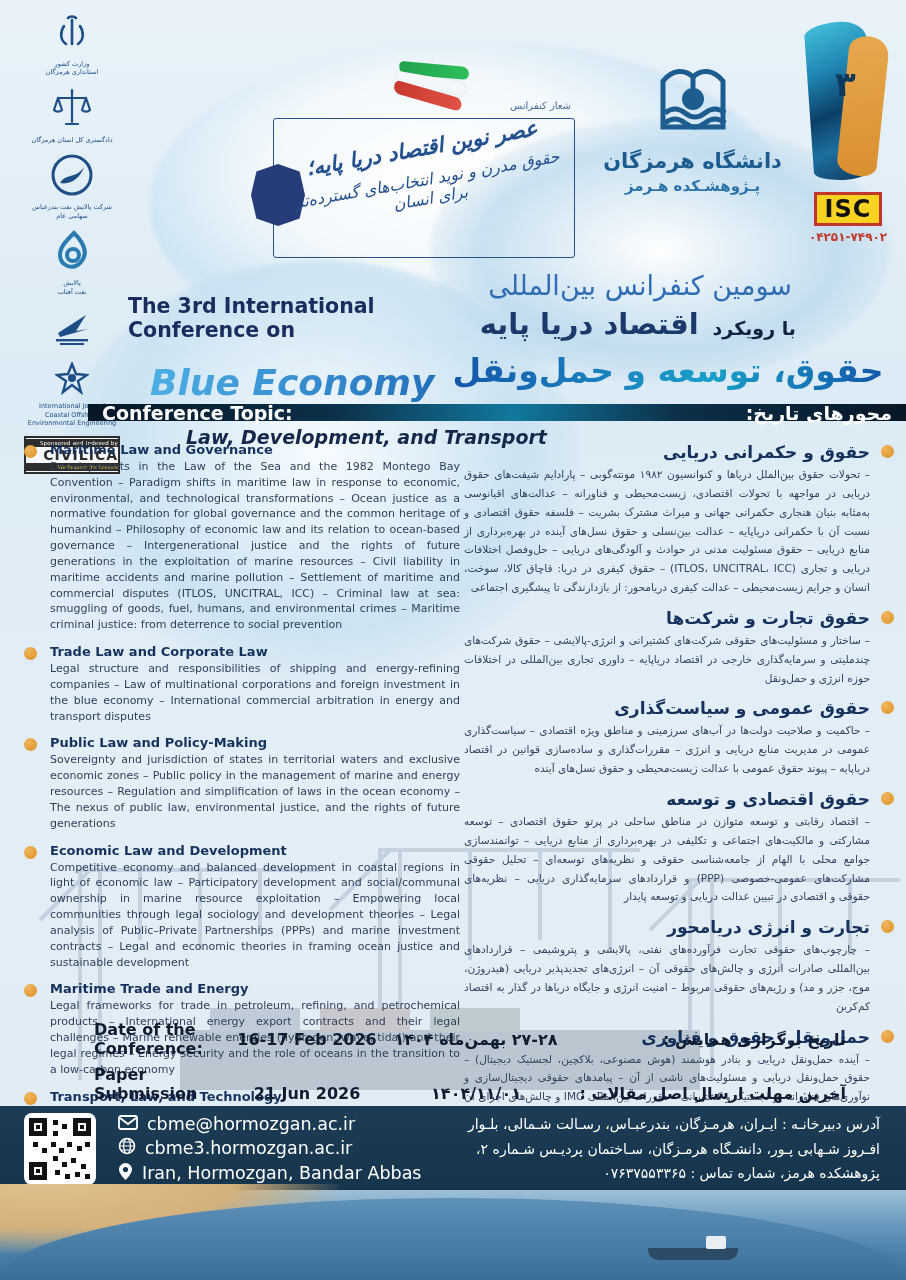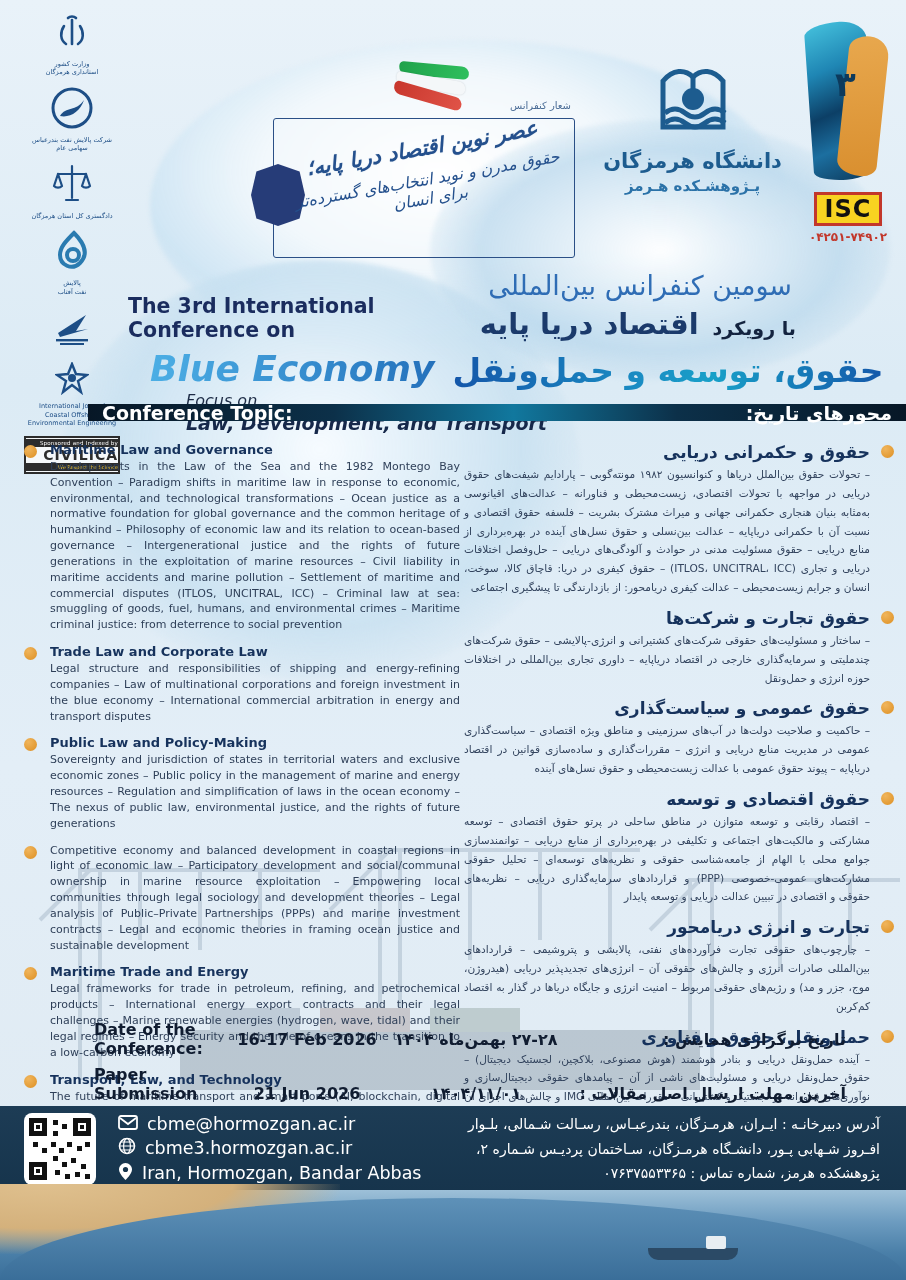--- a/index.html
+++ b/index.html
@@ -54,21 +54,21 @@
   .badge3-orange{position:absolute;left:38px;top:14px;width:40px;height:140px;border-radius:50% 50% 40% 60%/10% 14% 8% 10%;
     background:linear-gradient(170deg,#e8a84e,#d98f2f);transform:rotate(6deg);}
   .badge3-num{position:absolute;left:30px;top:42px;font-size:34px;font-weight:bold;color:#0d3a5c;}
   .isc-box{display:inline-block;margin-top:10px;background:#f8d321;border:3px solid #c2372b;padding:0 8px;}
   .isc-label{font-size:24px;font-weight:bold;color:#111;letter-spacing:1px;}
   .isc-code{margin-top:4px;font-size:12px;font-weight:bold;color:#c2372b;direction:rtl;}
 
   
   .title-en{position:absolute;left:128px;top:294px;width:360px;}
   .ten1{font-size:20.5px;font-weight:bold;color:#1a2c5e;}
-  .ten2{font-size:36px;font-weight:bold;font-style:italic;padding-left:22px;margin-top:6px;
+  .ten2{font-size:36px;font-weight:bold;font-style:italic;padding-left:22px;margin-top:20px;
     background:linear-gradient(90deg,#4fb3e8,#1d66b4);-webkit-background-clip:text;background-clip:text;color:transparent;}
   .ten3{font-size:16px;font-style:italic;color:#1d2b45;padding-left:58px;margin-top:2px;}
   .ten4{font-size:19px;font-weight:bold;font-style:italic;color:#16284a;padding-left:58px;margin-top:2px;white-space:nowrap;}
   .title-fa{position:absolute;right:14px;top:270px;width:448px;direction:rtl;}
   .tfa1{font-size:27px;color:#2f6db5;padding-left:100px;text-align:left;direction:rtl;text-align:right;padding-right:100px;padding-left:0;}
   .tfa-row{display:flex;direction:rtl;align-items:flex-end;gap:14px;padding-right:96px;margin-top:6px;}
   .tfa3{font-size:19px;font-weight:bold;color:#13233f;padding-bottom:2px;}
   .tfa2{font-size:29px;font-weight:bold;color:#1b3a6b;}
   .tfa4{font-size:33px;font-weight:bold;margin-top:10px;text-align:center;
     background:linear-gradient(90deg,#1454a8,#1a8ec4 45%,#18a0c8 60%,#1454a8);-webkit-background-clip:text;background-clip:text;color:transparent;}
@@ -157,41 +157,41 @@
               <path d="M26 12 C30 18 30 26 24 30"></path>
               <path d="M14 4 C16 2 20 2 22 4"></path>
             </g>
           </svg>
       </span>
       <span class="cap">وزارت کشور
 استانداری هرمزگان</span>
     </div>
     <div class="sponsor">
       <span class="glyph">
-        <svg width="44" height="44" viewBox="0 0 44 44">
-            <circle cx="22" cy="22" r="19" fill="none" stroke="#1d4e86" stroke-width="3"></circle>
-            <path d="M10 30 C16 20 26 26 34 14 C30 26 20 32 10 30 Z" fill="#1d4e86"></path>
-          </svg>
-      </span>
-      <span class="cap">شرکت پالایش نفت بندرعباس
-سهامی عام</span>
-    </div>
-    <div class="sponsor">
-      <span class="glyph">
         <svg width="40" height="44" viewBox="0 0 40 44">
             <g fill="none" stroke="#1d4e86" stroke-width="2.2" stroke-linecap="round">
               <path d="M20 4 V36"></path>
               <path d="M6 12 H34"></path>
               <path d="M6 12 L2 24 M6 12 L10 24 M2 24 A5 4 0 0 0 10 24"></path>
               <path d="M34 12 L30 24 M34 12 L38 24 M30 24 A5 4 0 0 0 38 24"></path>
               <path d="M14 38 H26"></path>
             </g>
           </svg>
       </span>
       <span class="cap">دادگستری کل استان هرمزگان</span>
+    </div>
+    <div class="sponsor">
+      <span class="glyph">
+        <svg width="44" height="44" viewBox="0 0 44 44">
+            <circle cx="22" cy="22" r="19" fill="none" stroke="#1d4e86" stroke-width="3"></circle>
+            <path d="M10 30 C16 20 26 26 34 14 C30 26 20 32 10 30 Z" fill="#1d4e86"></path>
+          </svg>
+      </span>
+      <span class="cap">شرکت پالایش نفت بندرعباس
+سهامی عام</span>
     </div>
     <div class="sponsor">
       <span class="glyph">
         <svg width="40" height="44" viewBox="0 0 40 44">
             <path d="M22 4 C34 16 36 26 28 34 C20 42 8 36 8 26 C8 18 14 12 22 4 Z" fill="none" stroke="#2a7bb0" stroke-width="4"></path>
             <circle cx="21" cy="26" r="6" fill="none" stroke="#2a7bb0" stroke-width="4"></circle>
           </svg>
       </span>
       <span class="cap">پالایش
 نفت آفتاب</span>
@@ -304,20 +304,21 @@
         <div class="t-title-en">Trade Law and Corporate Law</div>
         <div class="t-body-en">Legal structure and responsibilities of shipping and energy-refining companies – Law of multinational corporations and foreign investment in the blue economy – International commercial arbitration in energy and transport disputes</div>
       </div>
       <div class="topic">
         <span class="bullet"></span>
         <div class="t-title-en">Public Law and Policy-Making</div>
         <div class="t-body-en">Sovereignty and jurisdiction of states in territorial waters and exclusive economic zones – Public policy in the management of marine and energy resources – Regulation and simplification of laws in the ocean economy – The nexus of public law, environmental justice, and the rights of future generations</div>
       </div>
       <div class="topic">
         <span class="bullet"></span>
+        <div class="t-title-en">Economic Law and Development</div>
         <div class="t-body-en">Competitive economy and balanced development in coastal regions in light of economic law – Participatory development and social/communal ownership in marine resource exploitation – Empowering local communities through legal sociology and development theories – Legal analysis of Public–Private Partnerships (PPPs) and marine investment contracts – Legal and economic theories in framing ocean justice and sustainable development</div>
       </div>
       <div class="topic">
         <span class="bullet"></span>
         <div class="t-title-en">Maritime Trade and Energy</div>
         <div class="t-body-en">Legal frameworks for trade in petroleum, refining, and petrochemical products – International energy export contracts and their legal challenges – Marine renewable energies (hydrogen, wave, tidal) and their legal regimes – Energy security and the role of oceans in the transition to a low-carbon economy</div>
       </div>
       <div class="topic">
         <span class="bullet"></span>
         <div class="t-title-en">Transport, Law, and Technology</div>

